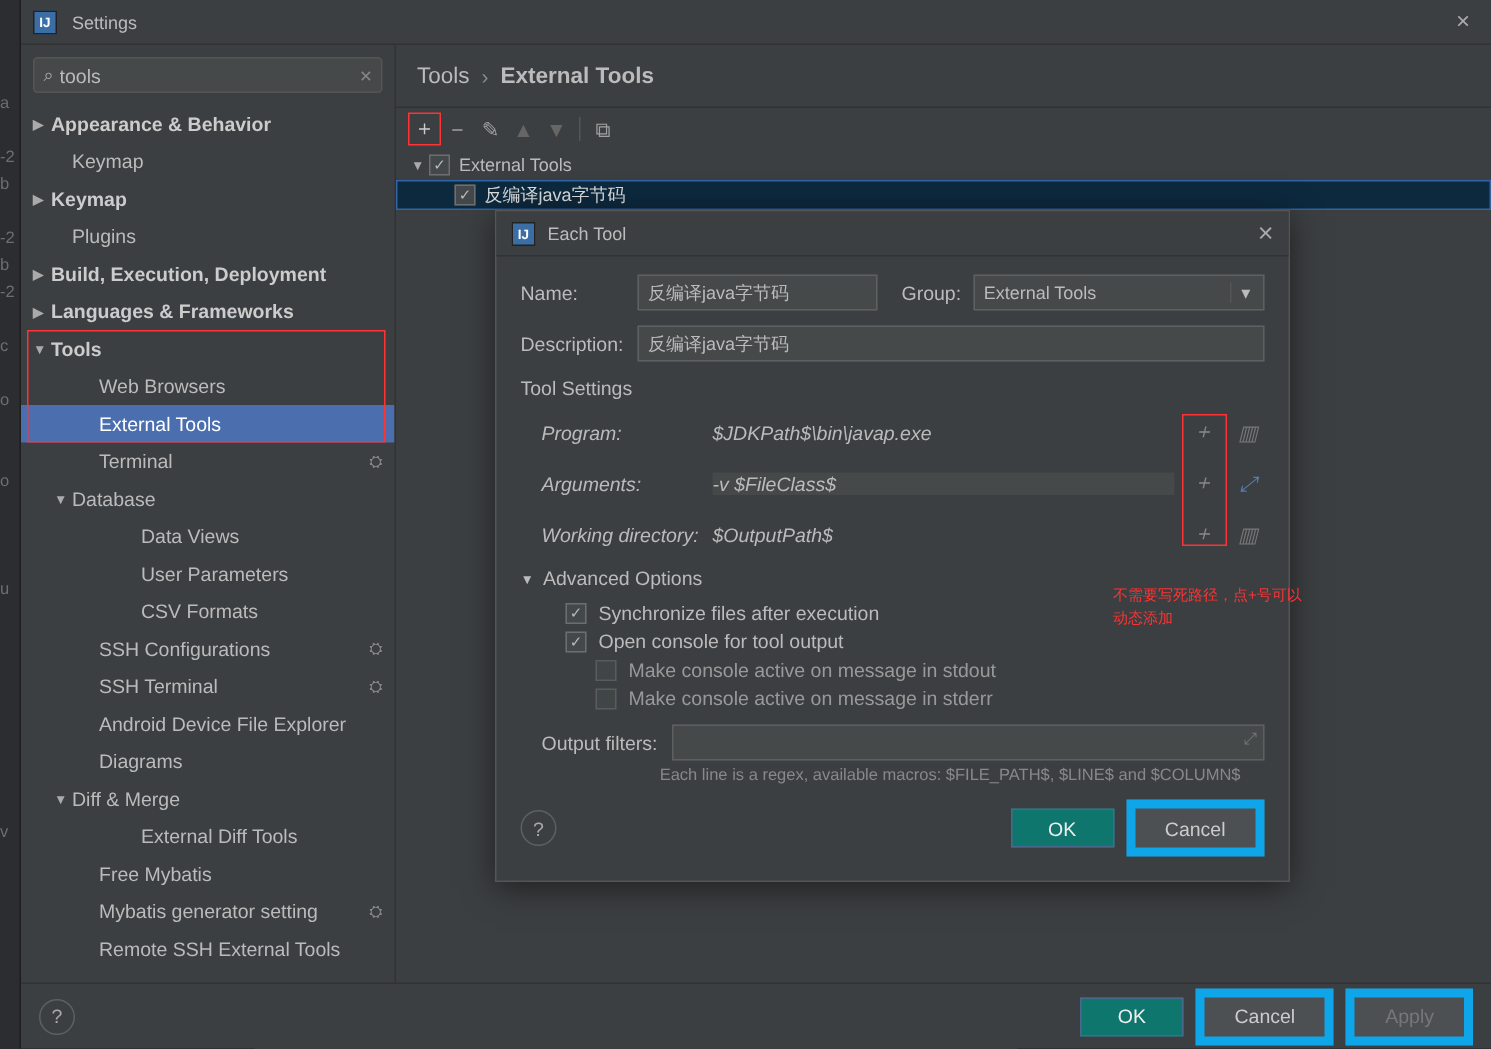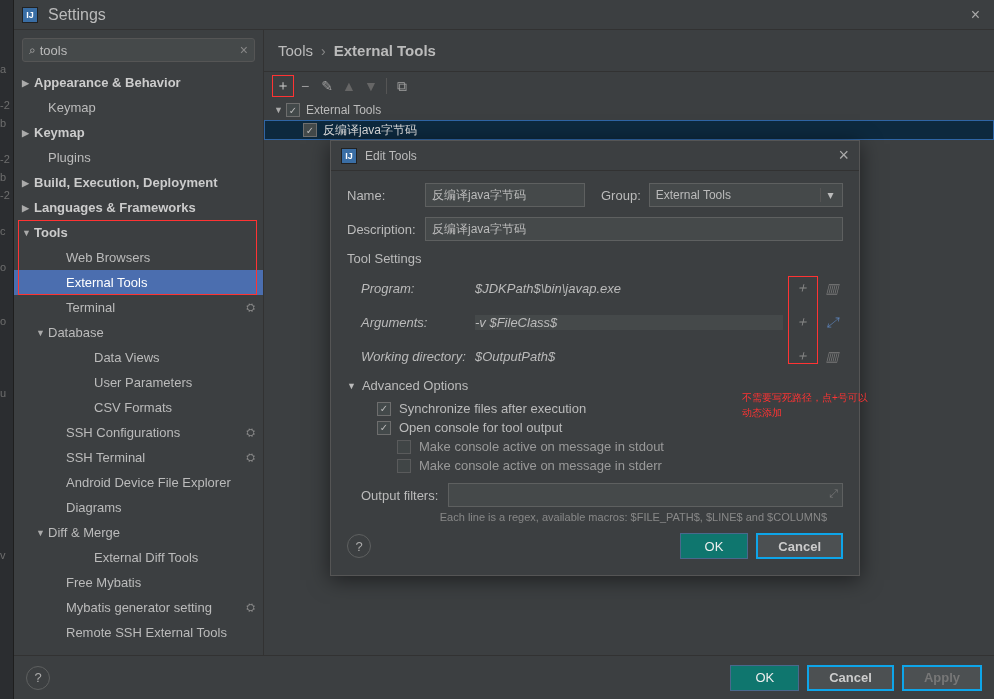--- a/index.html
+++ b/index.html
@@ -4,21 +4,21 @@
 <style>
   * { box-sizing: border-box; margin: 0; padding: 0; font-family: "Segoe UI", Arial, sans-serif; }
   body { background: #1e1e1e; width: 994px; height: 699px; overflow: hidden; color: #bbbbbb; font-size: 13px; position: relative; }
   
   .frag { position: absolute; left: 0; top: 0; width: 14px; height: 699px; background: #2b2d30; border-right: 1px solid #1e1e1e; color: #6e6e6e; font-size: 11px; overflow: hidden; line-height: 18px; padding-top: 60px;}
   
   .app { position: absolute; left: 14px; top: 0; width: 980px; height: 699px; background: #3c3f41; display: flex; flex-direction: column; }
   
   .titlebar { height: 30px; background: #3c3f41; display: flex; align-items: center; padding: 0 8px; border-bottom: 1px solid #323232; }
   .titlebar .logo { width: 16px; height: 16px; background: #3a6ea5; border: 1px solid #222; display: flex; align-items: center; justify-content: center; font-size: 9px; font-weight: bold; color: #fff; }
-  .titlebar .title { margin-left: 10px; color: #bbbbbb; font-size: 16px; }
+  .titlebar .title { margin-left: 10px; color: #bbbbbb; font-size: 12px; }
   .titlebar .close { margin-left: auto; color: #aaa; font-size: 16px; cursor: pointer; padding: 0 6px;}
   
   .content { flex: 1; display: flex; overflow: hidden; }
   
   
   .sidebar { width: 250px; background: #3c3f41; border-right: 1px solid #323232; display: flex; flex-direction: column; }
   .search { padding: 8px; }
   .search-box { display: flex; align-items: center; background: #45494a; border: 1px solid #555; border-radius: 3px; padding: 2px 6px; height: 24px; }
   .search-box .mag { color: #aaa; font-size: 12px; margin-right: 4px; }
   .search-box input { background: transparent; border: none; color: #bbb; flex: 1; outline: none; font-size: 13px; }
@@ -89,21 +89,21 @@
   
   .filter-row { display:flex; align-items:center; margin: 10px 0 4px 14px; gap:10px;}
   .filter-row label { color:#bbb; font-size:13px;}
   .filter-row .field { flex:1; height:24px; background:#45494a; border:1px solid #5e6060; position:relative;}
   .filter-row .exp { position:absolute; right:4px; top:3px; color:#777; font-size:11px;}
   .hint { font-size: 11px; color: #888; text-align: right; margin: 4px 16px 10px 0;}
   
   .dlg-buttons { display:flex; align-items:center; padding: 0 0 6px 0; gap:8px;}
   .dlg-buttons .help { width:24px; height:24px; border:1px solid #5e6060; border-radius:50%; display:flex; align-items:center; justify-content:center; color:#aaa; margin-right:auto;}
   .btn-primary { background:#0f766e; border:1px solid #4a688c; color:#eee; height:26px; padding: 0 24px; cursor:pointer; font-size:13px;}
-  .btn-secondary { background:#4c5052; border:2px solid #0ea5e9; color:#ccc; height:26px; padding:0 20px; cursor:pointer; font-size:13px;font-weight:bold;}
+  .btn-secondary { background:#4c5052; border:6px solid #0ea5e9; color:#ccc; height:38px; padding:0 20px; cursor:pointer; font-size:13px;}
   
   
   .annot { position:absolute; color:#ff3333; font-size:10px; z-index:20; line-height:1.5;margin-left:14px;}
   .annot-box { position:absolute; border:1px solid #ff3333; z-index:20; pointer-events:none;}
   
   
   .bottombar { height: 44px; border-top: 1px solid #323232; display:flex; align-items:center; padding: 0 12px; gap:8px;}
   .bottombar .help { width:24px; height:24px; border:1px solid #5e6060; border-radius:50%; display:flex; align-items:center; justify-content:center; color:#aaa; margin-right:auto;}
   .btn-secondary.disabled { color:#777; }
 </style>
@@ -264,21 +264,21 @@
     <div class="help">?</div>
     <button class="btn-primary">OK</button>
     <button class="btn-secondary">Cancel</button>
     <button class="btn-secondary disabled">Apply</button>
   </div>
 </div>
 
 <div class="dialog">
   <div class="dlg-title">
     <div class="logo">IJ</div>
-    <span>Edit Tools</span>
+    <span>Each Tool</span>
     <div class="x">×</div>
   </div>
   <div class="dlg-body">
     <div class="form-row">
       <label>Name:</label>
       <input class="name-in" value="反编译java字节码" style="">
       <label class="grp-lab">Group:</label>
       <div class="field grp-sel">
         <span>External Tools</span>
         <span class="dd">▾</span>

